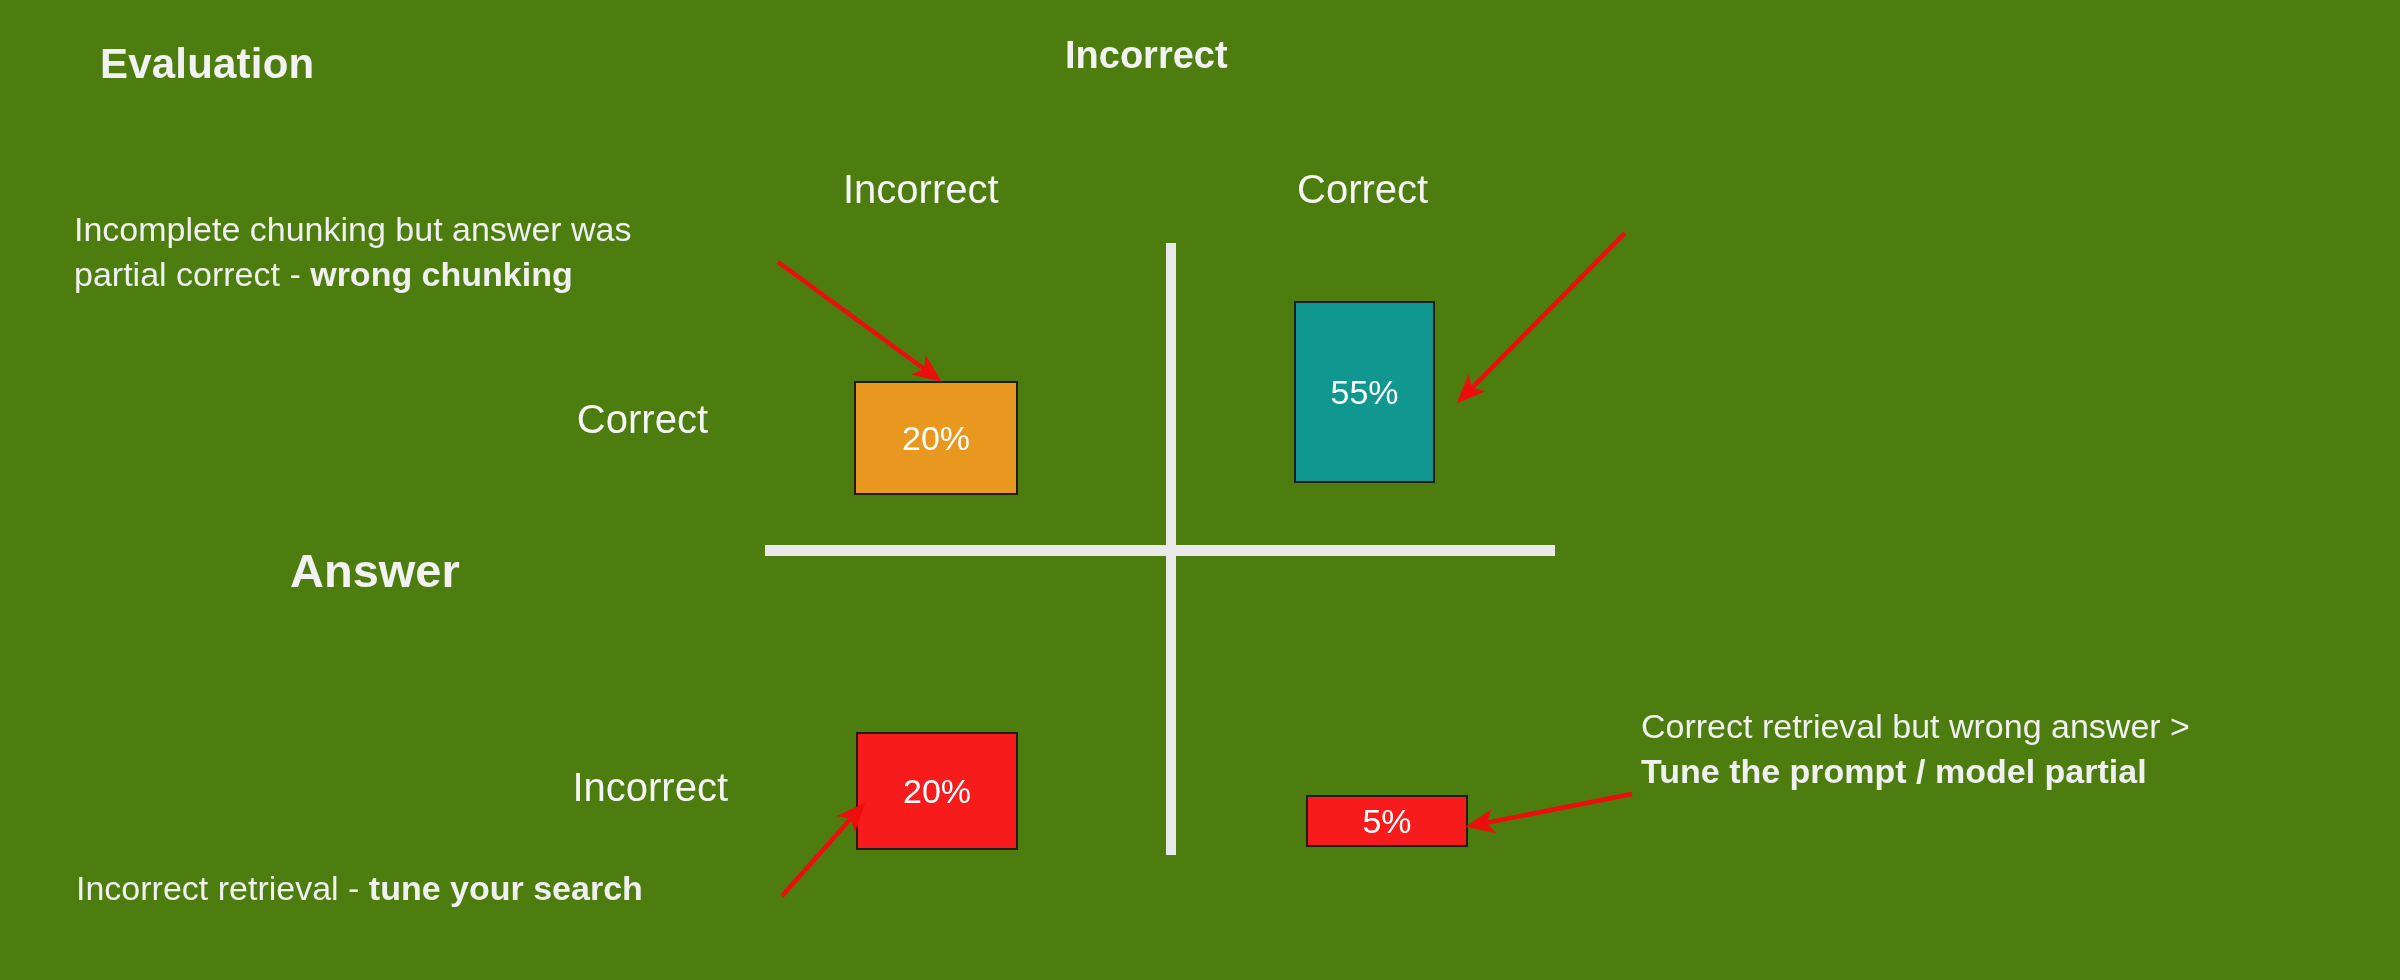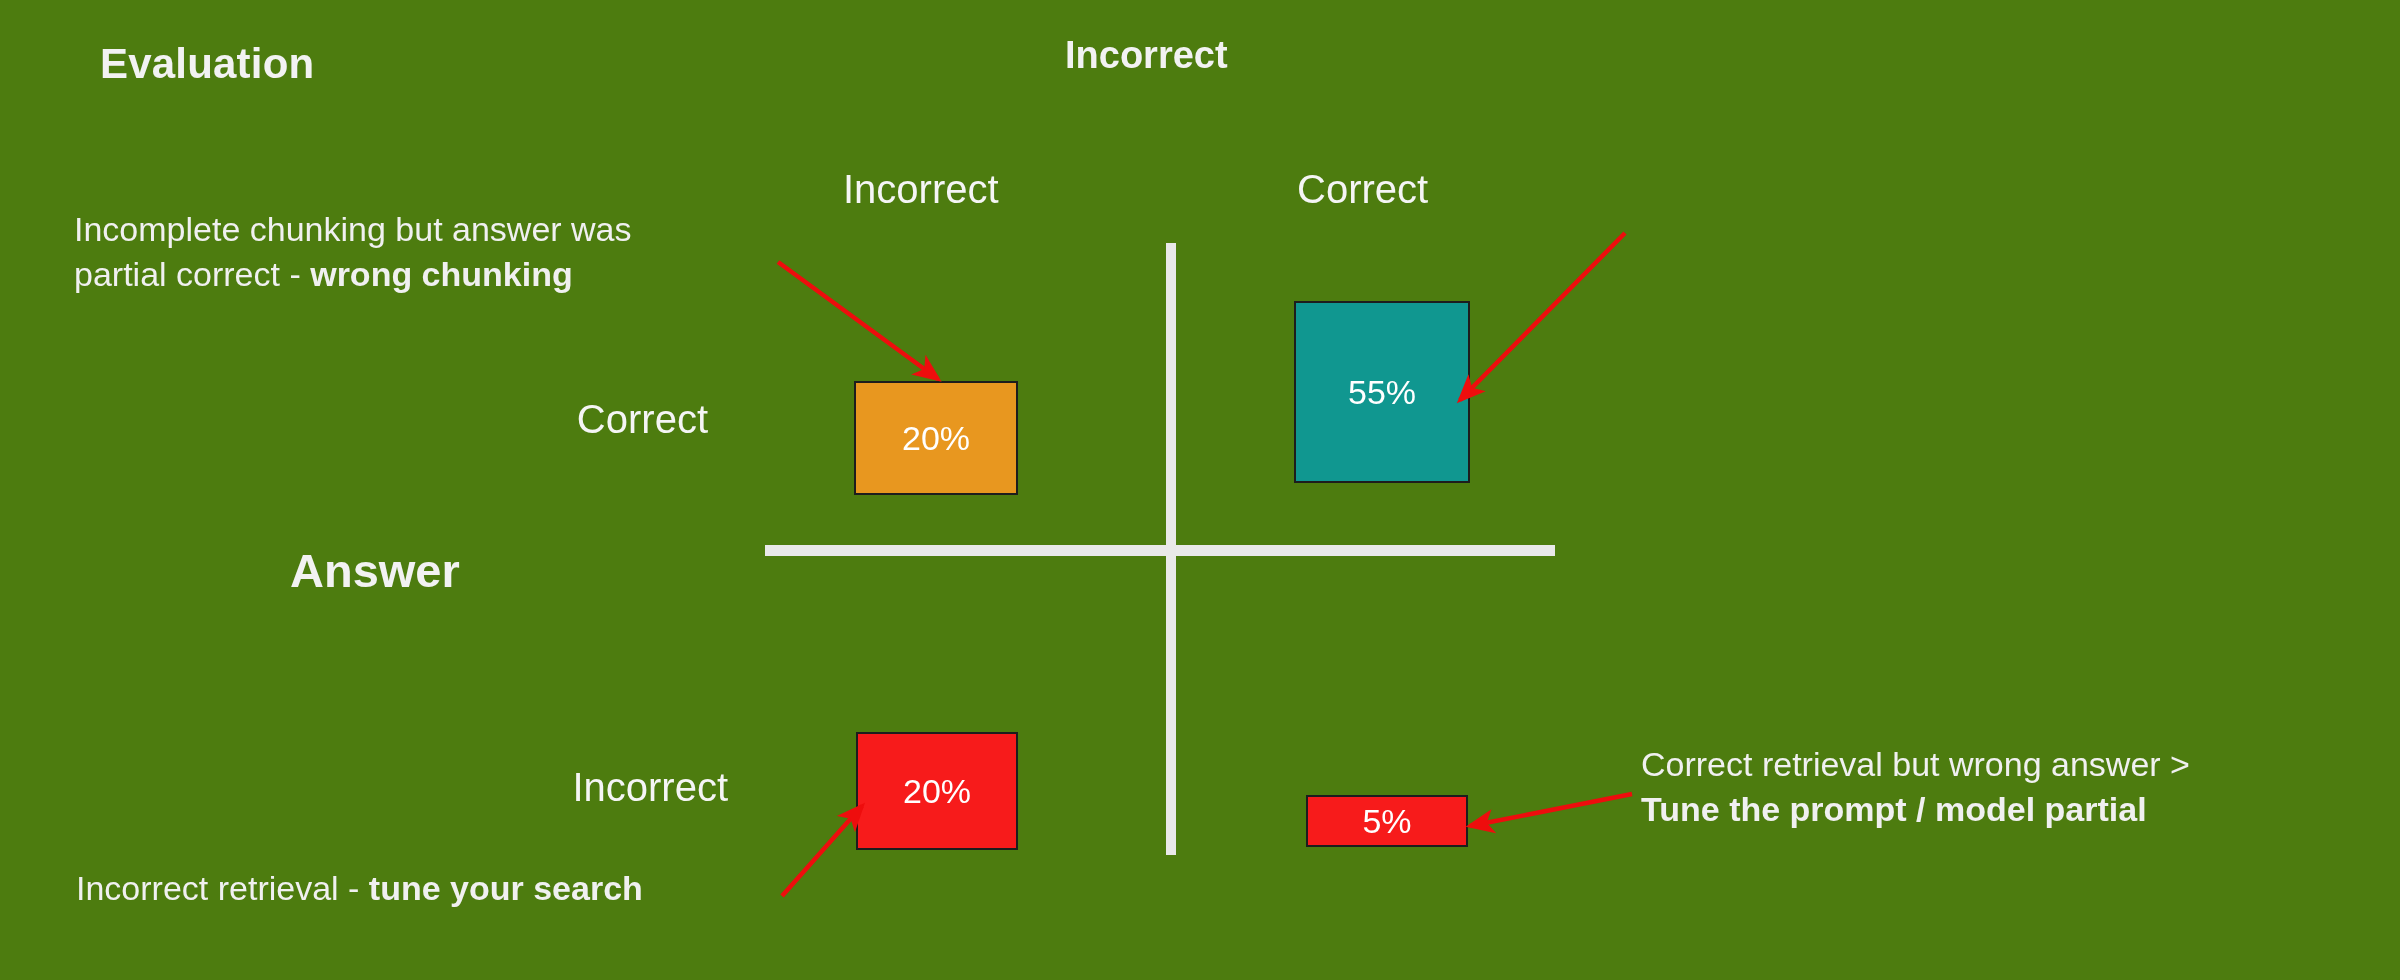--- a/index.html
+++ b/index.html
@@ -83,21 +83,21 @@
     box-sizing: border-box;
     outline: 2px solid #1d1d1d;
   }
   .cell-orange {
     left: 856px; top: 383px;
     width: 160px; height: 110px;
     background: #e8971f;
   }
   .cell-teal {
     left: 1296px; top: 303px;
-    width: 172px; height: 178px;
+    width: 137px; height: 178px;
     background: #109790;
   }
   .cell-red-bl {
     left: 858px; top: 734px;
     width: 158px; height: 114px;
     background: #f71b1b;
   }
   .cell-red-br {
     left: 1308px; top: 797px;
     width: 158px; height: 48px;
@@ -108,21 +108,21 @@
   .note {
     font-size: 34px;
     line-height: 1.32;
     color: #f0f0f0;
     white-space: pre-line;
   }
   .note b { font-weight: bold; }
 
   .note-tl { left: 74px;  top: 207px;  width: 700px; }
   .note-tr { left: 1641px; top: 200px;  width: 740px; }
-  .note-br { left: 1641px; top: 742px;  width: 700px; }
+  .note-br { left: 1641px; top: 704px;  width: 700px; }
   .note-bl { left: 76px;  top: 866px;  width: 760px; }
 
   
   #arrows {
     left: 0; top: 0;
     width: 2400px; height: 980px;
     pointer-events: none;
   }
 </style>
 </head>

